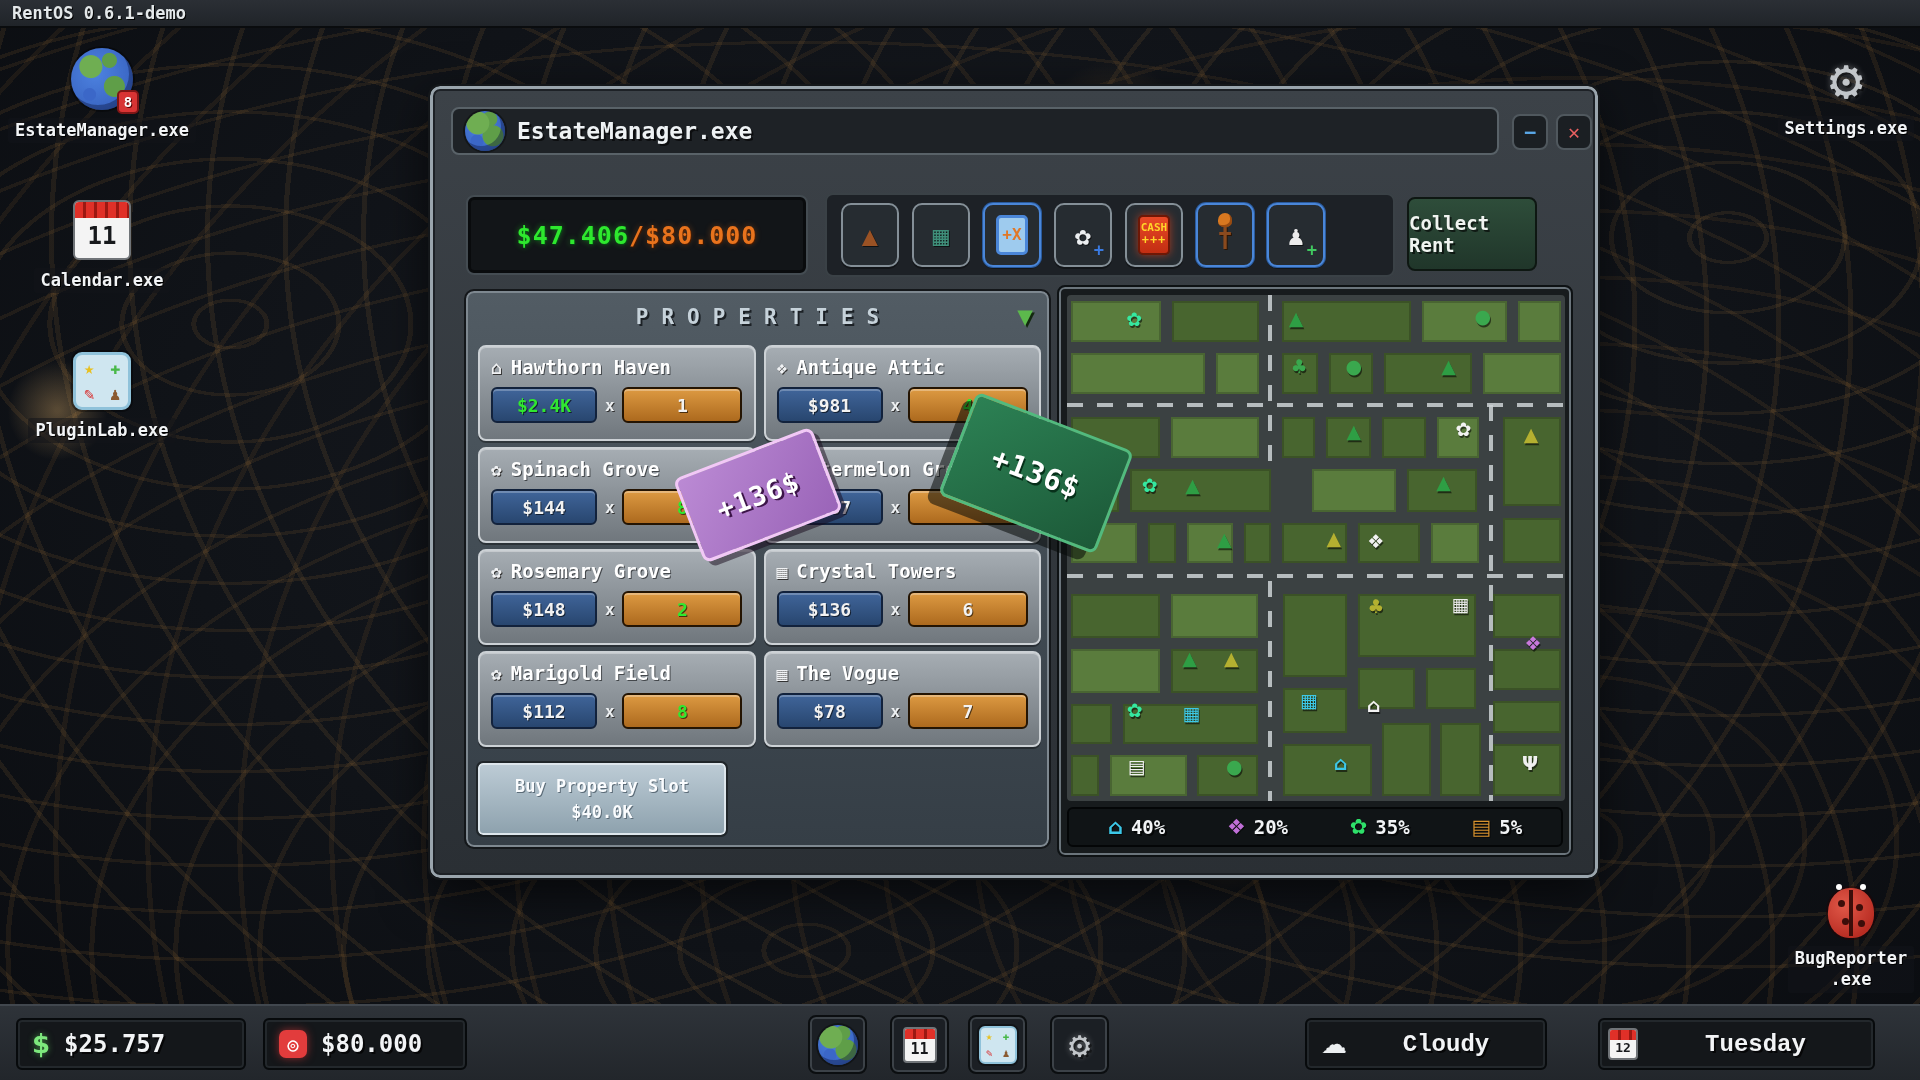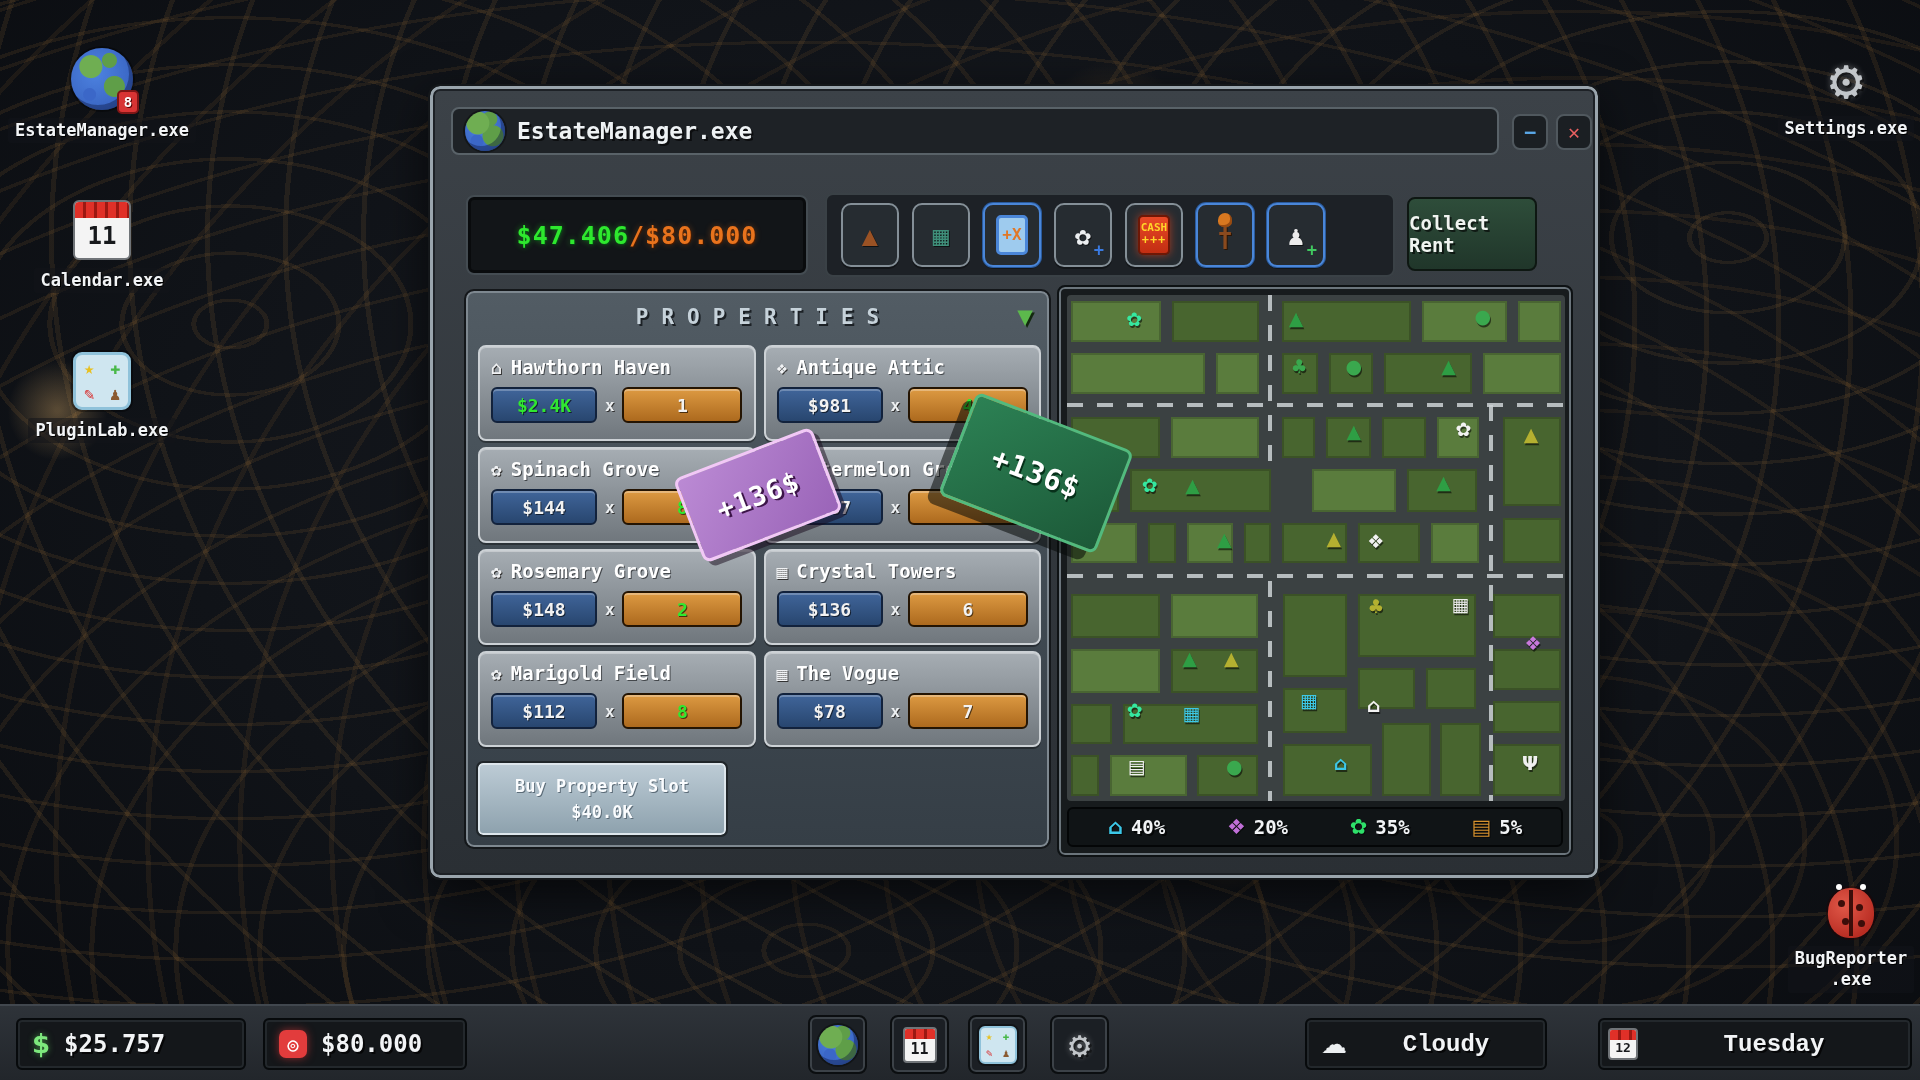--- a/index.html
+++ b/index.html
@@ -179,37 +179,40 @@
   #taskbar { position:absolute; left:0; bottom:0; width:100%; height:76px;
     background:linear-gradient(#2e3339,#22262b); border-top:2px solid #41474e; z-index:100; }
   .tb-box { position:absolute; top:12px; height:52px; background:#14171a;
     border:2px solid #070a0c; border-radius:6px; display:flex; align-items:center;
     padding:0 14px; gap:14px; box-shadow:inset 0 0 0 2px #23282c; }
   .tb-box .txt { font-size:24px; color:#f2f4f6; text-shadow:2px 2px 0 rgba(0,0,0,.7); }
   .tb-ic { font-size:26px; line-height:1; font-family:"DejaVu Sans",sans-serif; }
   #tb-money { left:16px; width:230px; }
   #tb-goal { left:263px; width:204px; }
   #tb-weather { left:1305px; width:242px; }
-  #tb-day { left:1598px; width:314px;padding-left:8px; }
+  #tb-day { left:1598px; width:277px;padding-left:8px; }
   #tb-weather .txt, #tb-day .txt { flex:1; text-align:center;font-family:Liberation Mono, monospace; }
   .target-ic { width:28px; height:28px; background:#e23c3c; border-radius:7px;
     display:flex; align-items:center; justify-content:center; color:#fff; font-size:19px;
     box-shadow:0 0 8px rgba(240,60,60,.55); }
   .tray-btn { position:absolute; top:11px; width:55px; height:55px; background:#1b1f24;
     border:2px solid #3c4248; border-radius:6px; outline:2px solid #0b0e10;
     display:flex; align-items:center; justify-content:center; cursor:pointer; }
   .plugin-icon.small { width:38px; height:38px; border-width:2px; border-radius:6px; }
   .plugin-icon.small span { font-size:11px; }
   .gear-glyph.small { font-size:36px; }
 </style>
 </head>
 <body>
 
 <div id="desktop">
 
+  <div id="menubar">
+    <span class="title">RentOS 0.6.1-demo</span>
+  </div>
 
   <div class="desk-icon" style="left:22px; top:48px;">
     <div class="globe">
       <div class="badge">8</div>
     </div>
     <div class="label">EstateManager.exe</div>
   </div>
 
   <div class="desk-icon" style="left:22px; top:200px;">
     <div class="cal-icon">

